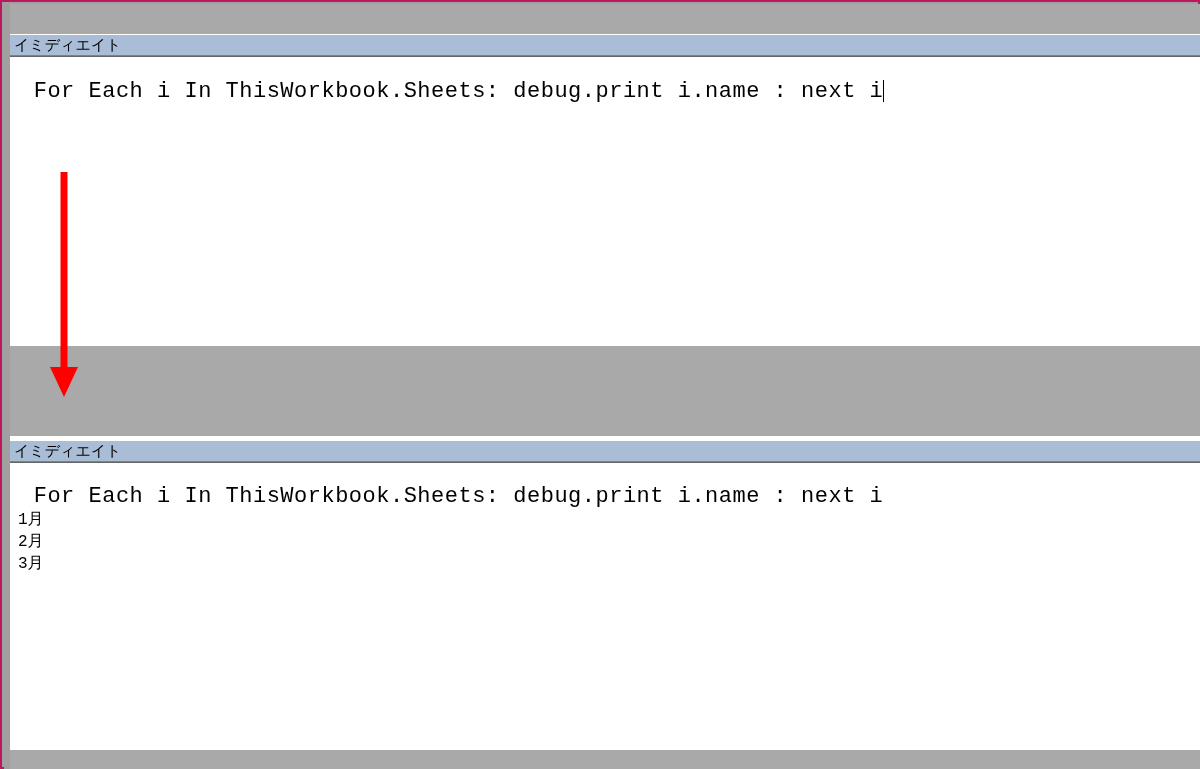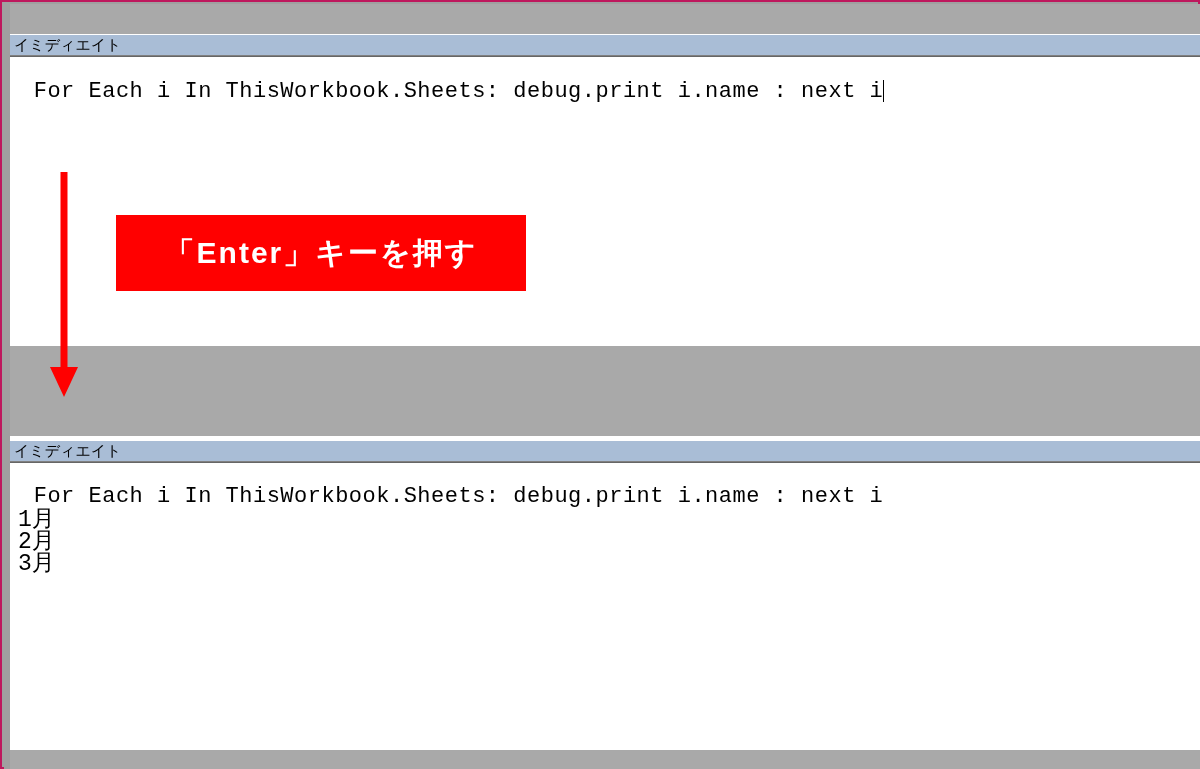--- a/index.html
+++ b/index.html
@@ -122,21 +122,21 @@
       color: #000;
       white-space: pre;
       letter-spacing: 0.5px;
       line-height: 24px;
     }
     .output-lines {
       position: absolute;
       top: 46px;
       left: 8px;
       font-family: "Courier New", monospace;
-      font-size: 23px;
+      font-size: 16px;
       color: #000;
       line-height: 22px;
     }
     .gray-bar-bottom {
       position: absolute;
       left: 8px;
       top: 748px;
       width: 1190px;
       height: 19px;
       background: #a9a9a9;
@@ -199,14 +199,13 @@
     </div>
   </div>
 
   <div class="gray-bar-bottom"></div>
 
   <svg class="arrow-svg" width="40" height="230">
     <line x1="20" y1="0" x2="20" y2="200" stroke="#ff0000" stroke-width="7"></line>
     <polygon points="20,225 6,195 34,195" fill="#ff0000"></polygon>
   </svg>
 
-  <div class="annotation-box">「Enter」キーを押す</div>
 </div>
 
 </body></html>

